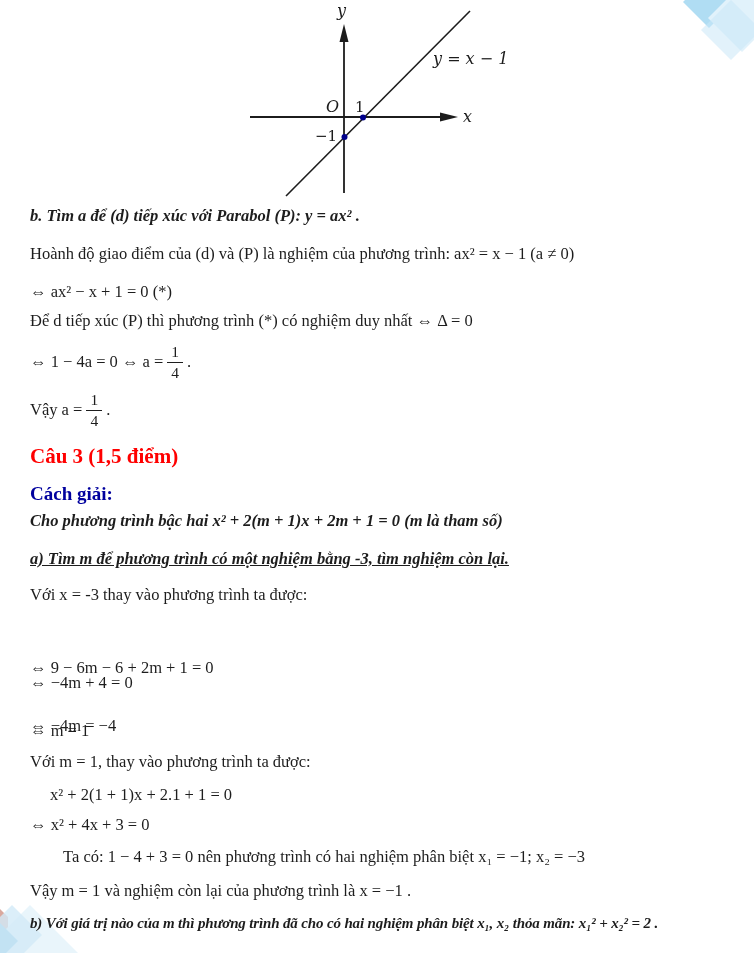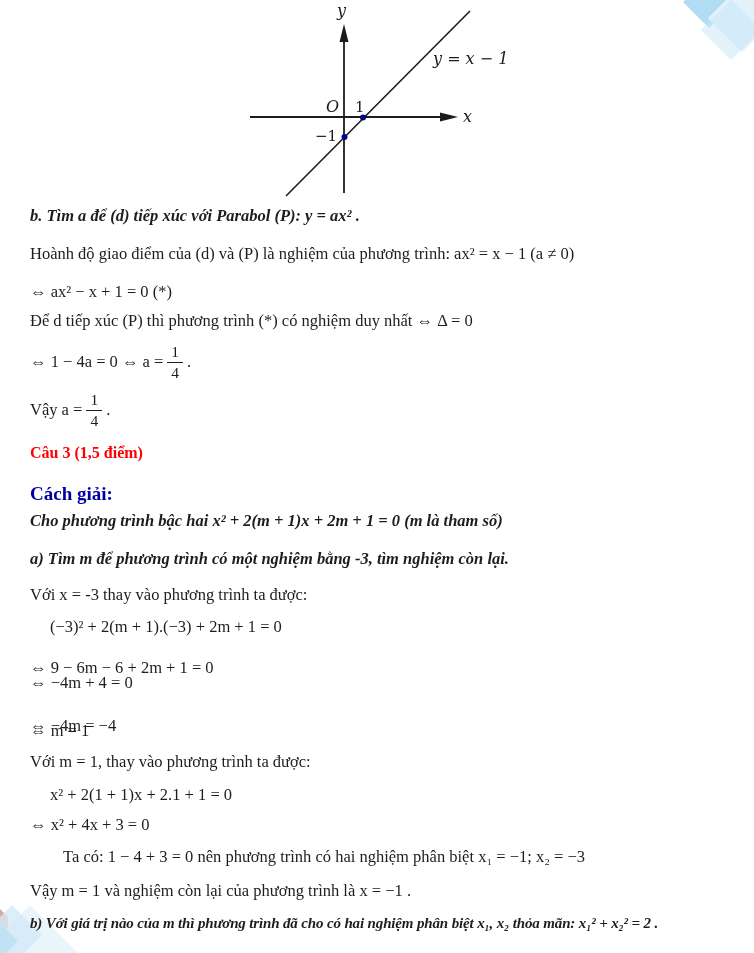--- a/index.html
+++ b/index.html
@@ -19,21 +19,21 @@
   .graph text{font-family:"DejaVu Serif", serif;fill:#1c1c1c;}
   .graph .math{font-style:italic;font-size:16px;}
   .graph .num{font-style:normal;font-size:15px;}
 
   .t{
     position:absolute;left:30px;
     font-size:16.5px;line-height:1.25;
     white-space:nowrap;color:#1d1d1d;
   }
   .bi{font-weight:bold;font-style:italic;}
-  .red-heading{color:#ff0000;font-weight:bold;font-size:16px;}
+  .red-heading{color:#ff0000;font-weight:bold;font-size:21px;}
   .blue-heading{color:#00009e;font-weight:bold;font-size:19px;}
   .indent{left:50px;}
   .fline{display:flex;align-items:center;height:46px;}
   .frac{
     display:inline-block;vertical-align:middle;text-align:center;
     line-height:1.1;margin:0 4px;font-size:15.5px;
   }
   .frac .fnum{display:block;border-bottom:1.2px solid #1d1d1d;padding:0 4px 1px;}
   .frac .fden{display:block;padding-top:1px;}
   .small-title{font-size:15px;letter-spacing:-0.15px;}
@@ -101,25 +101,24 @@
     </span>
     <span>.</span>
   </div>
 
   <div class="t red-heading" style="top:443px;">Câu 3 (1,5 điểm)</div>
 
   <div class="t blue-heading" style="top:482px;">Cách giải:</div>
 
   <div class="t bi" style="top:511px;">Cho phương trình bậc hai x² + 2(m + 1)x + 2m + 1 = 0 (m là tham số)</div>
 
-  <div class="t bi" style="top:549px;">a) Tìm m để phương trình có một nghiệm bằng -3, tìm nghiệm còn lại.</div>
+  <div class="t bi" style="top:549px;text-decoration:underline;">a) Tìm m để phương trình có một nghiệm bằng -3, tìm nghiệm còn lại.</div>
 
   <div class="t" style="top:585px;">Với x = -3 thay vào phương trình ta được:</div>
 
-  <div class="t indent" style="top:617px;">(−3)² + 2(m + 1).(−3) + 2m + 1 = 0</div>
   <div class="t" style="top:649px;margin-top:9px;">⇔ 9 − 6m − 6 + 2m + 1 = 0</div>
   <div class="t" style="top:673px;">⇔ −4m + 4 = 0</div>
   <div class="t" style="top:716px;">⇔ −4m = −4</div>
   <div class="t" style="top:721px;">⇔ m = 1</div>
 
   <div class="t" style="top:752px;">Với m = 1, thay vào phương trình ta được:</div>
 
   <div class="t indent" style="top:785px;">x² + 2(1 + 1)x + 2.1 + 1 = 0</div>
   <div class="t" style="top:815px;">⇔ x² + 4x + 3 = 0</div>
 

